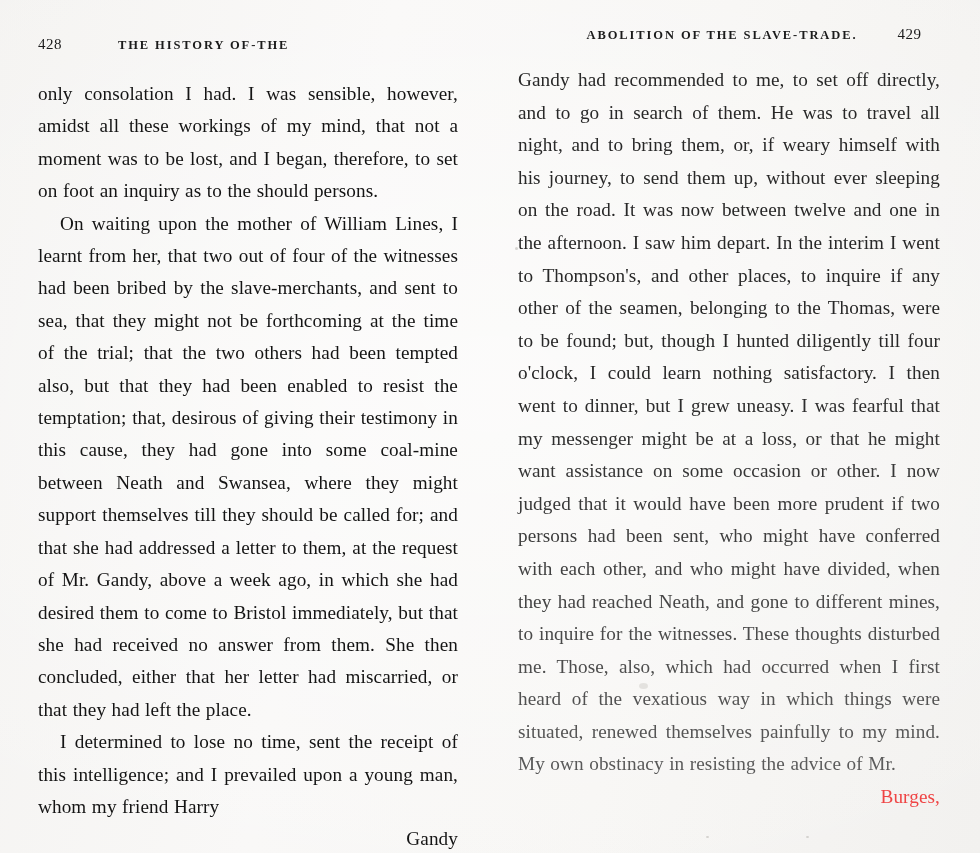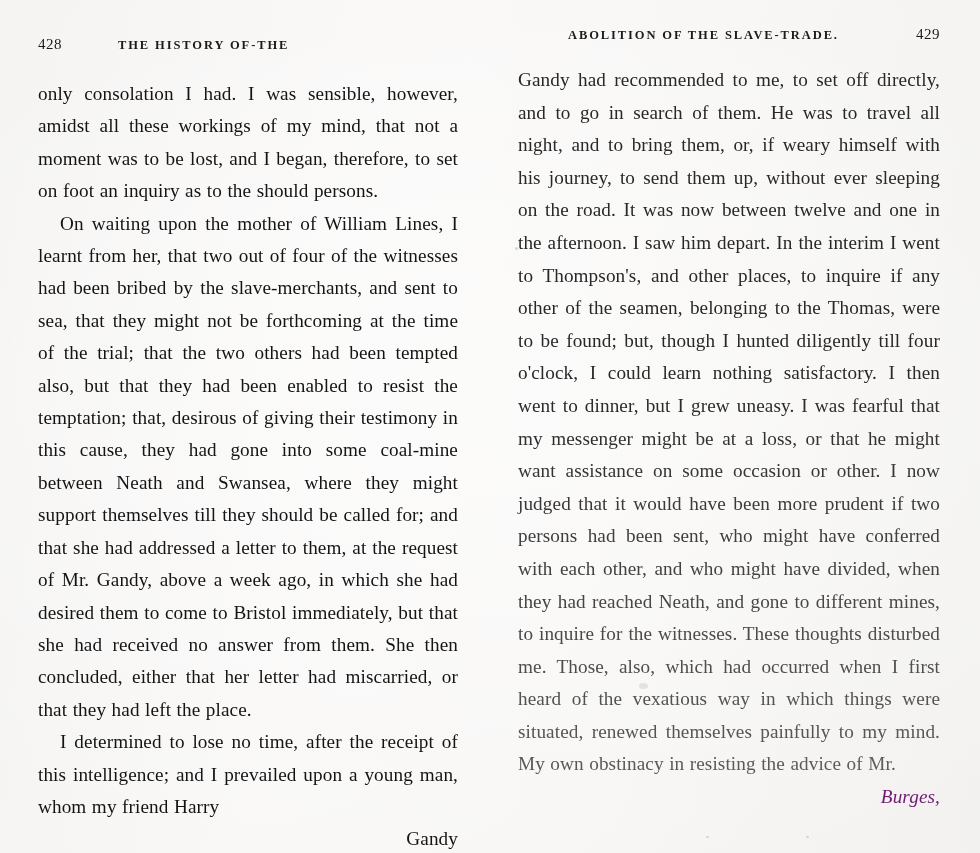--- a/index.html
+++ b/index.html
@@ -59,21 +59,21 @@
     font-family: "Liberation Serif", serif;
   }
   .running-head .title {
     font-size: 12.5px;
     letter-spacing: 1.9px;
     font-weight: 600;
   }
 
   .head-left .folio { margin-right: 56px; }
   .head-right {
-    justify-content: space-between;
+    justify-content: center;
     padding-left: 50px;
   }
   .head-right .title { margin-right: 40px; }
 
   .column {
     margin-top: 22px;
     font-size: 19.2px;
     line-height: 32.4px;
     text-align: justify;
     text-justify: inter-word;
@@ -88,21 +88,21 @@
   p.para {
     margin: 0;
     text-indent: 22px;
   }
   p.para.cont { text-indent: 0; }
 
   p.para.tail {
     text-align: right;
     text-indent: 0;
   }
-  .faded-mid  { color: #701a75; font-style: italic; }
+  .faded-mid  { color: #ef4444; }
 
   .speck {
     position: absolute;
     background: #bdbab5;
     border-radius: 50%;
     opacity: 0.6;
   }
 </style>
 </head>
 <body>
@@ -113,21 +113,21 @@
 
   <div class="page page-left">
     <div class="running-head head-left">
       <span class="folio">428</span>
       <span class="title">THE HISTORY OF-THE</span>
     </div>
 
     <div class="column">
       <p class="para cont">only consolation I had. I was sensible, however, amidst all these workings of my mind, that not a moment was to be lost, and I began, therefore, to set on foot an inquiry as to the should persons.</p>
       <p class="para">On waiting upon the mother of William Lines, I learnt from her, that two out of four of the witnesses had been bribed by the slave-merchants, and sent to sea, that they might not be forthcoming at the time of the trial; that the two others had been tempted also, but that they had been enabled to resist the temptation; that, desirous of giving their testimony in this cause, they had gone into some coal-mine between Neath and Swansea, where they might support themselves till they should be called for; and that she had addressed a letter to them, at the request of Mr. Gandy, above a week ago, in which she had desired them to come to Bristol immediately, but that she had received no answer from them. She then concluded, either that her letter had miscarried, or that they had left the place.</p>
-      <p class="para">I determined to lose no time, after the receipt of this intelligence; and I prevailed upon a young man, whom my friend Harry</p>
+      <p class="para">I determined to lose no time, sent the receipt of this intelligence; and I prevailed upon a young man, whom my friend Harry</p>
       <p class="para tail">Gandy</p>
     </div>
   </div>
 
   <div class="page page-right">
     <div class="running-head head-right">
       <span class="title">ABOLITION OF THE SLAVE-TRADE.</span>
       <span class="folio">429</span>
     </div>
 

